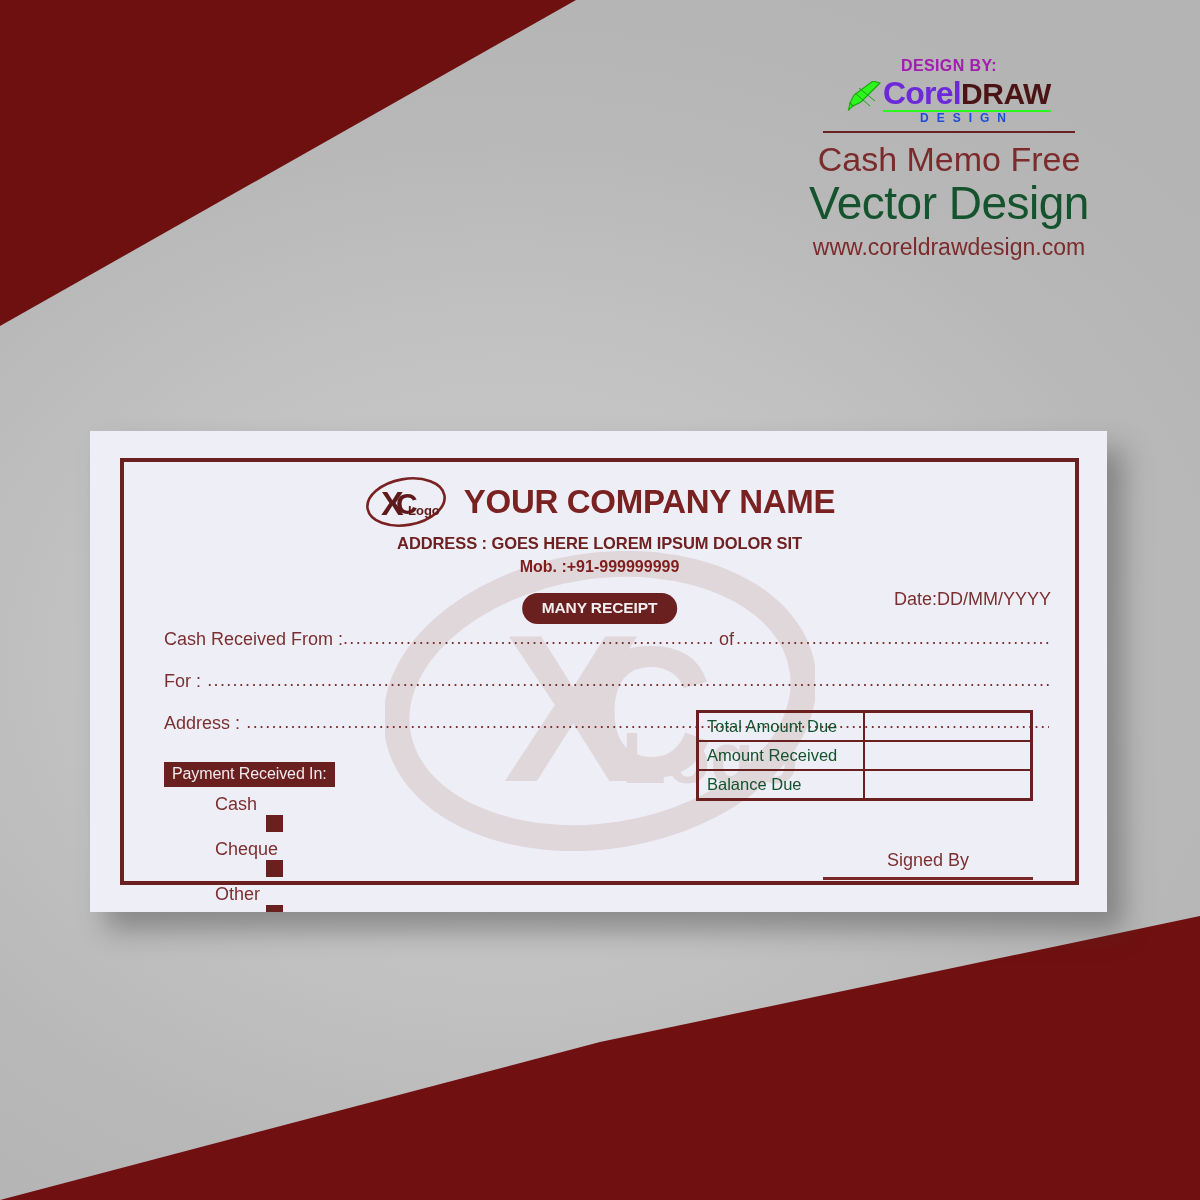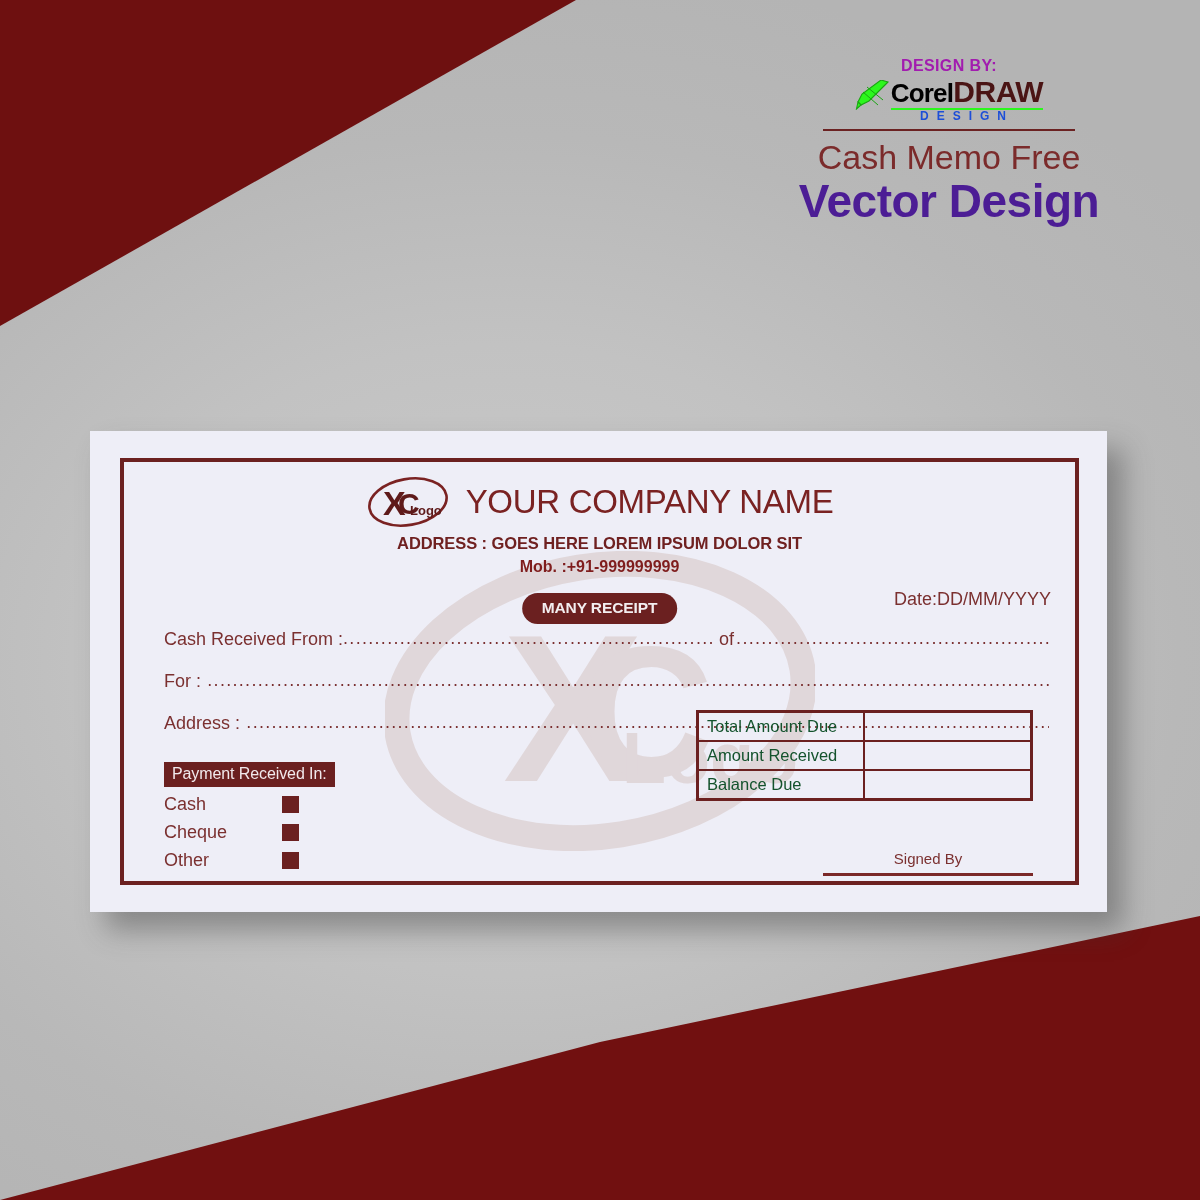--- a/index.html
+++ b/index.html
@@ -73,23 +73,23 @@
     flex: 0 0 auto;
     position: relative;
     top: 1px;
   }
   .brand-corel-wrap {
     display: inline-block;
     border-bottom: 2px solid #2cf71d;
     padding-bottom: 1px;
   }
   .brand-corel {
-    font-size: 26px;
-    font-weight: bold;
-    color: #000000;
+    font-size: 32px;
+    font-weight: bold;
+    color: #6d28d9;
     letter-spacing: -0.8px;
   }
   .brand-draw {
     font-size: 30px;
     font-weight: bold;
     color: #4a1414;
     letter-spacing: -0.4px;
   }
   .brand-design {
     font-size: 12px;
@@ -106,22 +106,22 @@
     width: 252px;
   }
   .brand-sub {
     font-size: 34px;
     color: #7b2b2b;
     line-height: 1.1;
     font-weight: normal;
   }
   .brand-main {
     font-size: 46px;
-    font-weight: bold;
-    color: #4c1d95;
+    font-weight: normal;
+    color: #14532d;
     line-height: 1.12;
     letter-spacing: -0.5px;
   }
   .brand-url {
     font-size: 23px;
     color: #7b2b2b;
     line-height: 1.5;
   }
 
   
@@ -173,21 +173,21 @@
     justify-content: center;
     gap: 16px;
   }
   .rc-logo {
     width: 84px;
     height: 56px;
     flex: 0 0 auto;
   }
   .rc-company {
     font-size: 33px;
-    font-weight: normal;
+    font-weight: bold;
     color: #7a2222;
     letter-spacing: -0.3px;
     white-space: nowrap;
   }
   .rc-address {
     font-size: 16.5px;
     font-weight: bold;
     color: #6f2020;
     margin-top: 4px;
     letter-spacing: -0.1px;
@@ -279,20 +279,21 @@
     font-size: 16px;
     padding: 3px 8px 4px 8px;
     letter-spacing: -0.1px;
   }
   .pay-row {
     display: flex;
     align-items: center;
     margin-top: 7px;
     font-size: 18px;
     color: #7b3030;
+    flex-direction: column;
   }
   .pay-name { width: 118px; flex: 0 0 auto; }
   .pay-box {
     width: 17px; height: 17px;
     background: #6b2020;
     flex: 0 0 auto;
   }
 
   
   .rc-table {
@@ -318,21 +319,21 @@
 
   
   .rc-signed {
     position: absolute;
     right: 42px;
     top: 388px;
     width: 210px;
     text-align: center;
   }
   .rc-signed-label {
-    font-size: 15px;
+    font-size: 18px;
     color: #7b3030;
   }
   .rc-signed-line {
     margin-top: 6px;
     height: 3px;
     background: #7b2828;
   }
 </style>
 </head>
 <body>
@@ -358,20 +359,21 @@
       <span class="brand-corel-wrap">
         <span class="brand-corel">Corel</span><span class="brand-draw">DRAW</span>
       </span>
     </div>
     <div class="brand-design">DESIGN</div>
 
     <div class="brand-rule"></div>
 
     <div class="brand-sub">Cash Memo Free</div>
     <div class="brand-main">Vector Design</div>
+    <div class="brand-url">www.coreldrawdesign.com</div>
   </div>
 
   <div class="card-shadow"></div>
   <div class="card">
 
     <span class="watermark">
       <svg viewBox="0 0 430 300" width="430" height="300" aria-hidden="true">
         <ellipse cx="215" cy="150" rx="205" ry="135" fill="none" stroke="#e0d7da" stroke-width="26" transform="rotate(-9 215 150)"></ellipse>
         <text x="118" y="230" font-family="Liberation Sans, sans-serif" font-size="210" font-weight="bold" fill="#e0d7da">X</text>
         <text x="195" y="225" font-family="Liberation Sans, sans-serif" font-size="185" font-weight="bold" fill="#e0d7da">C</text>

